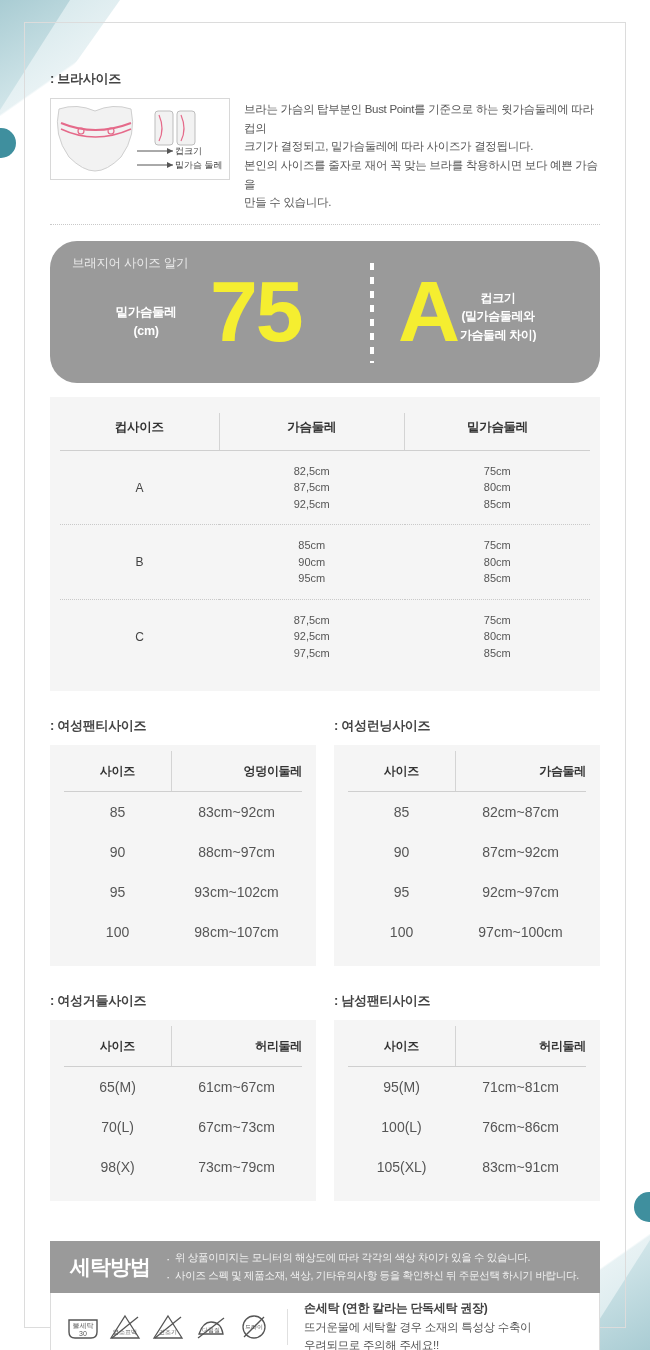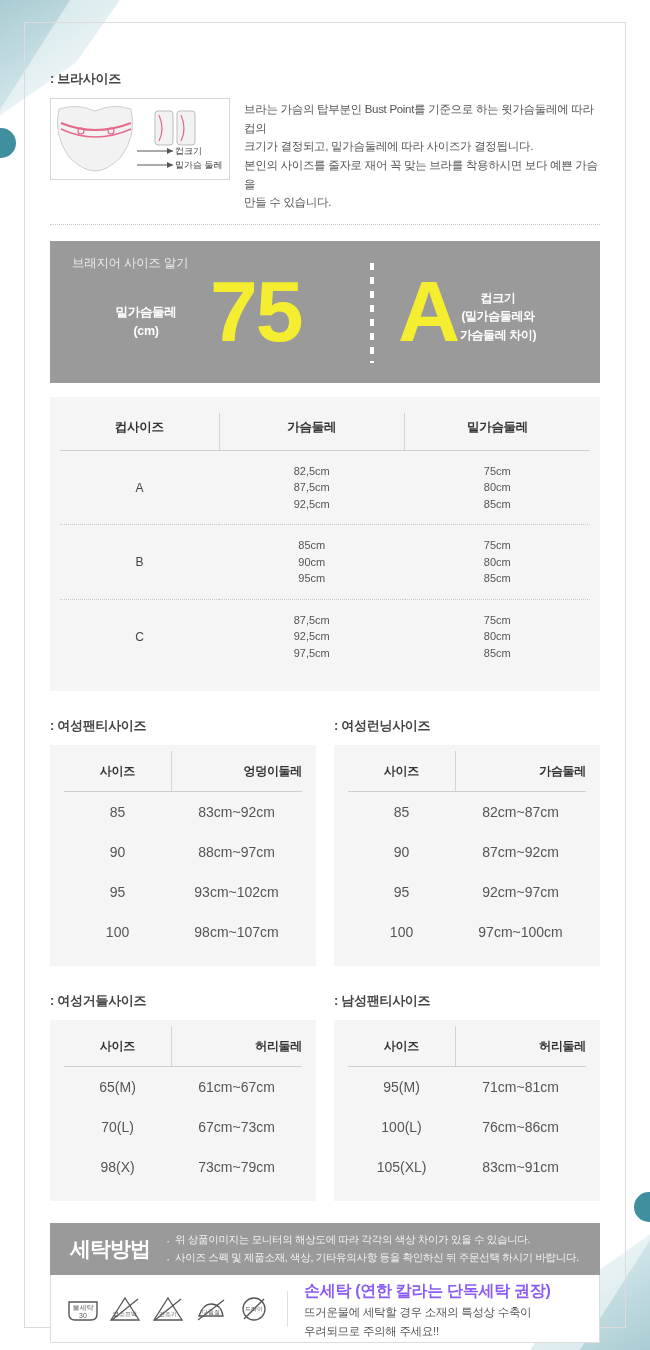--- a/index.html
+++ b/index.html
@@ -86,20 +86,21 @@
     letter-spacing: -0.3px;
     padding-top: 2px;
   }
   
   .banner {
     margin-top: 16px;
     height: 142px;
     background: #9a9a9a;
     color: #fff;
     position: relative;
+    border-radius: 27px;
   }
   .banner-title {
     position: absolute; left: 22px; top: 14px;
     font-size: 12.5px; color: #eaeaea; letter-spacing: -0.3px;
   }
   .banner-left-label {
     position: absolute; left: 36px; top: 62px;
     width: 120px; text-align: center;
     font-size: 12.5px; font-weight: bold; line-height: 1.5;
     letter-spacing: -0.3px;
@@ -170,21 +171,21 @@
     letter-spacing: -0.3px;
   }
   .smalltable th.left { width: 45%; }
   .smalltable th.right { width: 55%; border-left: 1px solid #d4d4d4; text-align: right; }
   .smalltable td {
     font-size: 14px; color: #555; text-align: center;
     padding: 12px 0;
   }
   
   .wash-header {
-    margin-top: 22px;
+    margin-top: 40px;
     background: #9a9a9a;
     height: 52px;
     display: flex;
     align-items: center;
     padding: 0 20px;
     gap: 16px;
   }
   .wash-title {
     color: #fff; font-size: 21px; font-weight: bold; letter-spacing: -1px;
   }
@@ -199,21 +200,21 @@
     height: 68px;
     display: flex;
     align-items: center;
     padding: 0 14px;
     gap: 16px;
     background: #fff;
   }
   .wash-icons { display: flex; align-items: center; gap: 9px; }
   .wi { width: 34px; height: 30px; position: relative; }
   .wash-text { font-size: 11.5px; color: #555; line-height: 1.6; letter-spacing: -0.3px; }
-  .wash-text b { color: #8b5cf6; font-size: 16px; }
+  .wash-text b { color: #404040; font-size: 12px; }
   .sep { width: 1px; height: 36px; background: #e0e0e0; }
 </style>
 </head>
 <body>
 
 <div class="page">
 
   <div class="ribbon ribbon-tl"></div>
   <div class="ribbon ribbon-tl2"></div>
   <div class="ribbon dot-tl"></div>

